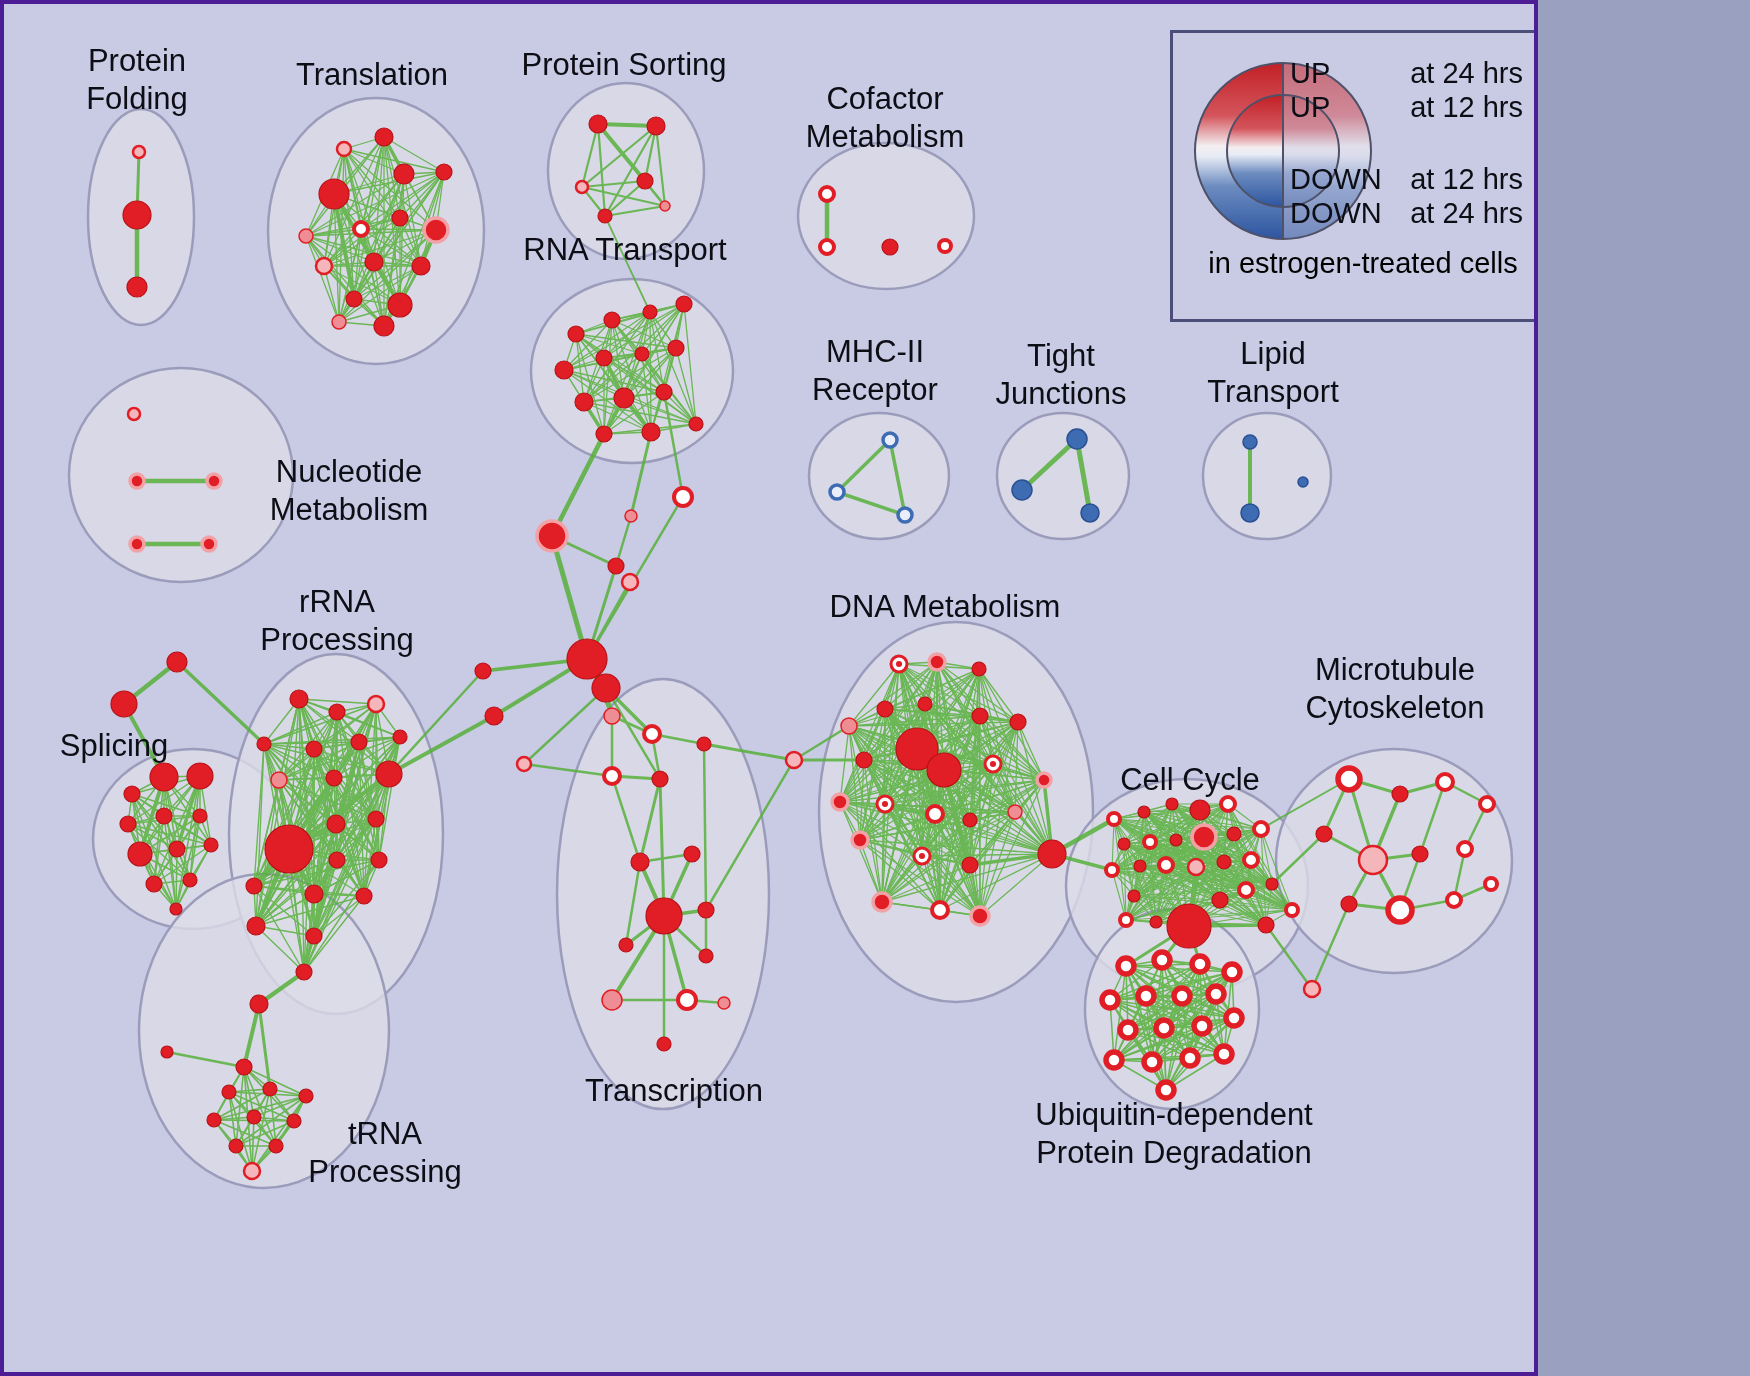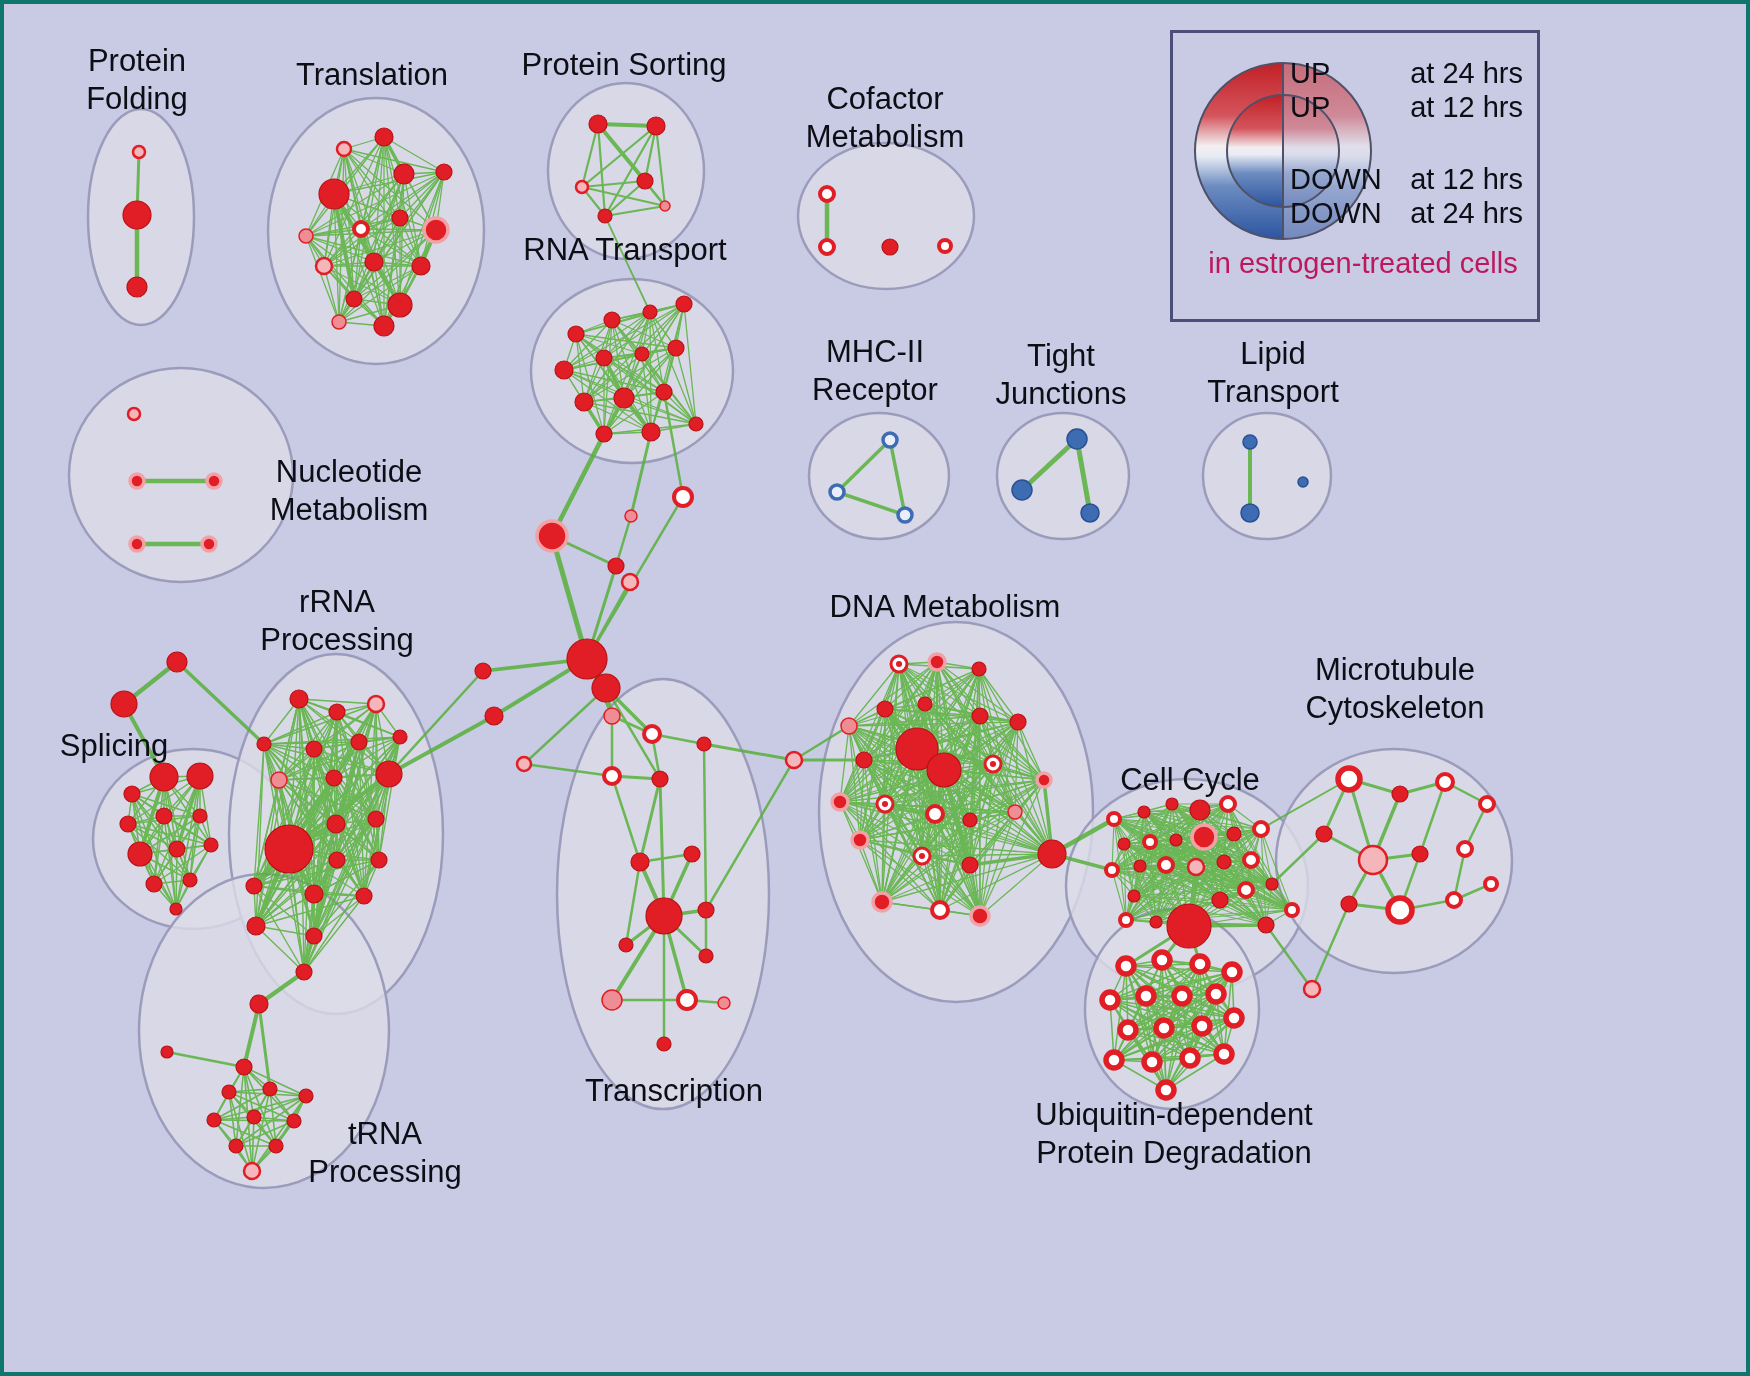--- a/index.html
+++ b/index.html
@@ -1,26 +1,26 @@
 <!DOCTYPE html>
 <html><head>
 <meta charset="utf-8">
 <style>
   html,body{margin:0;padding:0;background:#9aa0c0;}
-  .stage{position:relative;width:1750px;height:1376px;background:#c9cae3;border:4px solid #0f766e;
+  .stage{position:relative;width:1538px;height:1376px;background:#c9cae3;border:4px solid #4c1d95;
          box-sizing:border-box;overflow:hidden;font-family:"Liberation Sans",sans-serif;}
   #net{position:absolute;left:0;top:0;}
   .clabel{font-size:31px;fill:#0d0d15;text-anchor:middle;font-family:"Liberation Sans",sans-serif;}
   .legend{position:absolute;left:1166px;top:26px;width:370px;height:292px;border:3px solid #4a4e78;
           background:#c9cae3;box-sizing:border-box;}
   .legend svg{position:absolute;left:0;top:0;}
   .lrow{position:absolute;left:117px;right:14px;display:flex;justify-content:space-between;
         font-size:29px;color:#0d0d15;}
   .lr0{top:24px}.lr1{top:58px}.lr2{top:130px}.lr3{top:164px}
-  .lcap{position:absolute;left:0;right:0;top:212px;text-align:center;font-size:29px;line-height:36px;color:#be185d;padding-left:16px;}
+  .lcap{position:absolute;left:0;right:0;top:212px;text-align:center;font-size:29px;line-height:36px;color:#000000;padding-left:16px;}
 </style>
 </head>
 <body>
 
 <div class="stage">
   <svg id="net" width="1742" height="1368">
       <g>
         <ellipse cx="137" cy="213" rx="53" ry="108" fill="#dcdce8" fill-opacity="0.78" stroke="#9b9cbb" stroke-width="2.5"></ellipse>
         <ellipse cx="372" cy="227" rx="108" ry="133" fill="#dcdce8" fill-opacity="0.78" stroke="#9b9cbb" stroke-width="2.5"></ellipse>
         <ellipse cx="622" cy="167" rx="78" ry="88" fill="#dcdce8" fill-opacity="0.78" stroke="#9b9cbb" stroke-width="2.5"></ellipse>

